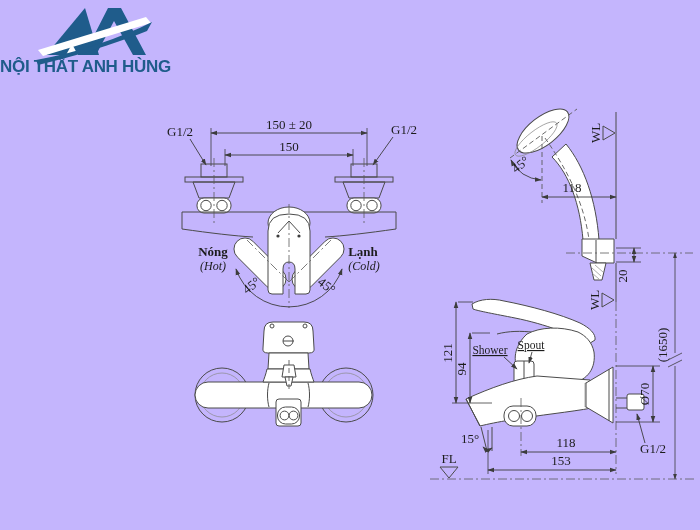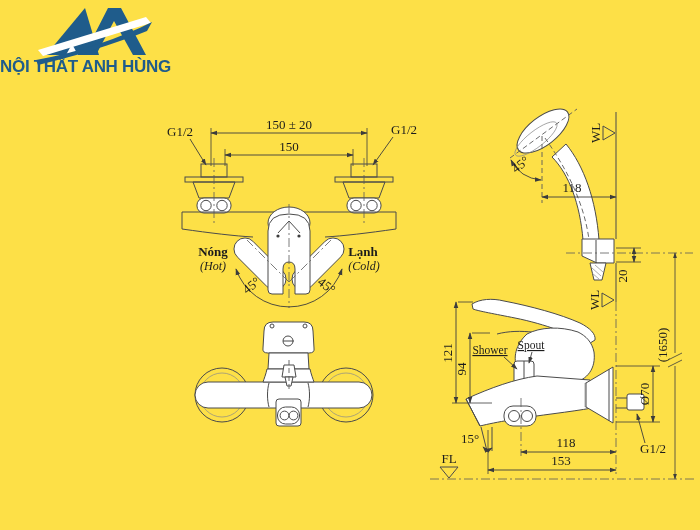--- a/index.html
+++ b/index.html
@@ -1,16 +1,16 @@
 <!DOCTYPE html>
 <html><head>
 <meta charset="utf-8">
 <style>
   html,body{margin:0;padding:0;background:#ffffff;}
-  #stage{position:relative;width:700px;height:530px;background:#fde047;overflow:hidden;
+  #stage{position:relative;width:700px;height:530px;background:#c4b5fd;overflow:hidden;
          font-family:"Liberation Serif", serif;}
   #logo{position:absolute;left:0;top:0;width:190px;height:90px;cursor:pointer;}
   #brandname{position:absolute;left:0;top:57px;width:190px;
     font-family:"Liberation Sans", sans-serif;font-weight:800;font-size:17px;
     letter-spacing:-0.3px;color:#1f5c8b;white-space:nowrap;}
   svg text{font-family:"Liberation Serif", serif;fill:#1c1c1c;}
   .t{font-size:13px;text-anchor:middle;}
   .tb{font-size:13px;text-anchor:middle;font-weight:600;}
   .ti{font-size:12px;text-anchor:middle;font-style:italic;}
   .ts{font-size:11.5px;text-anchor:middle;text-decoration:underline;}

